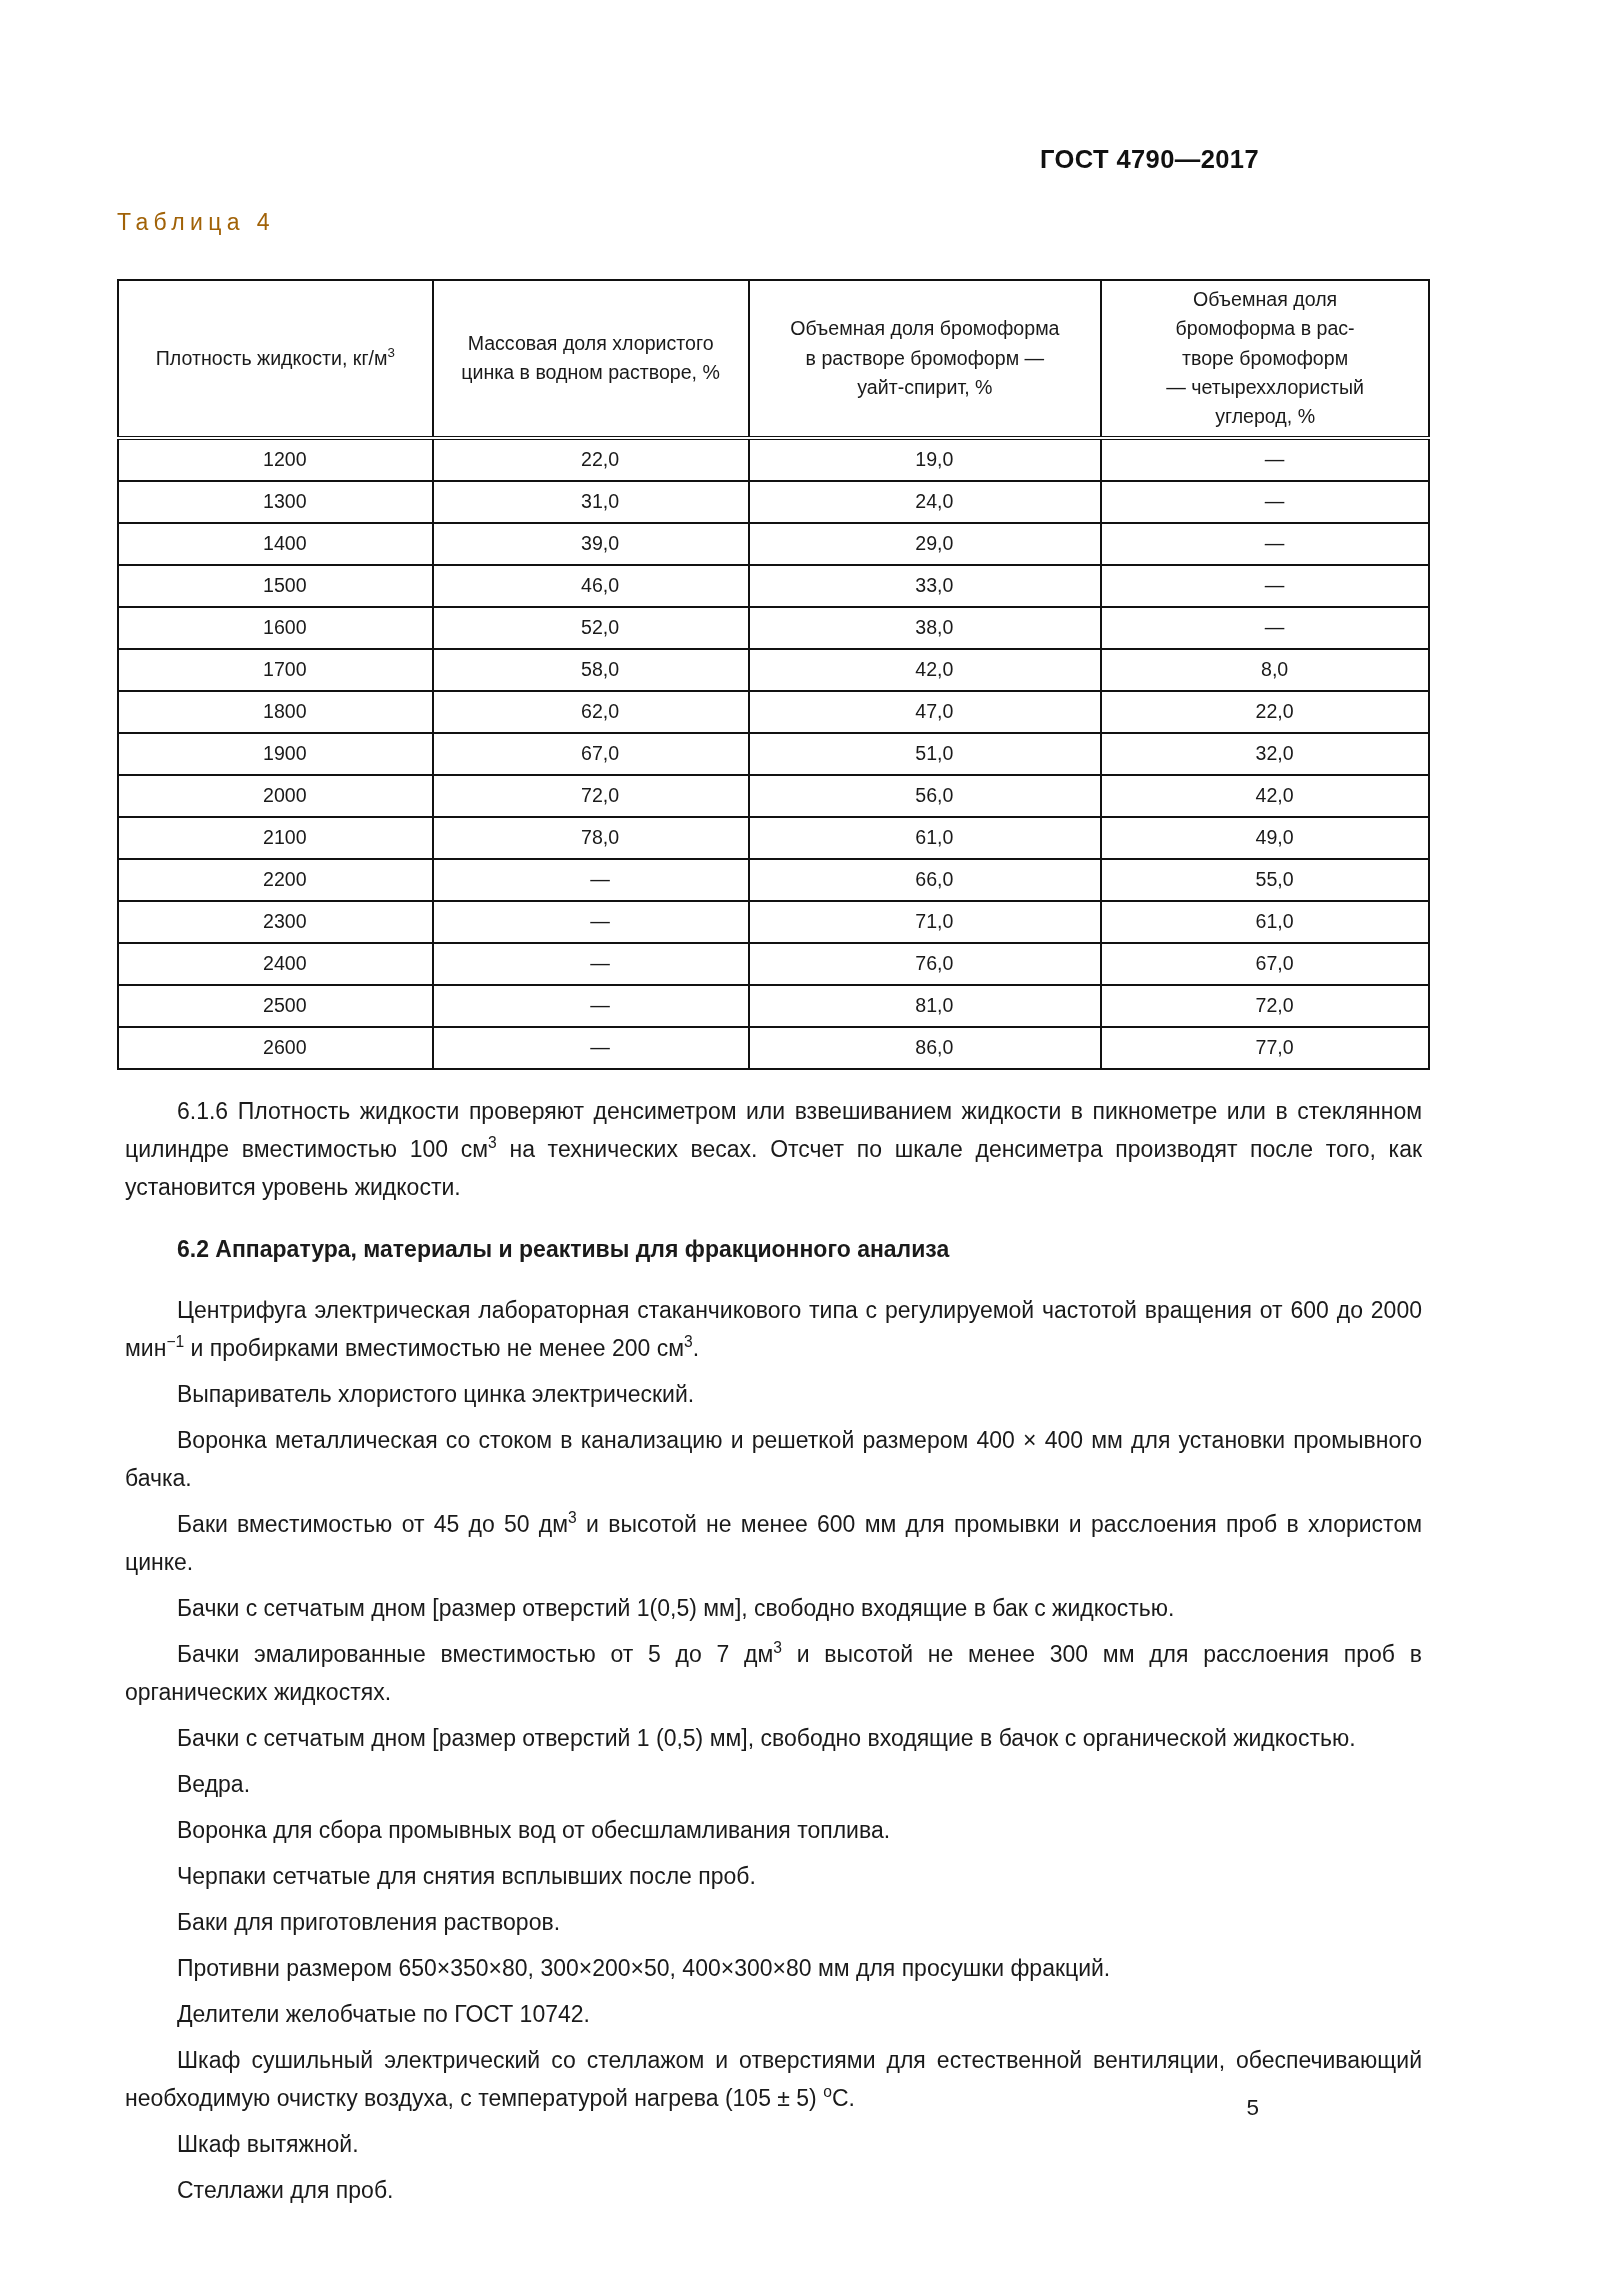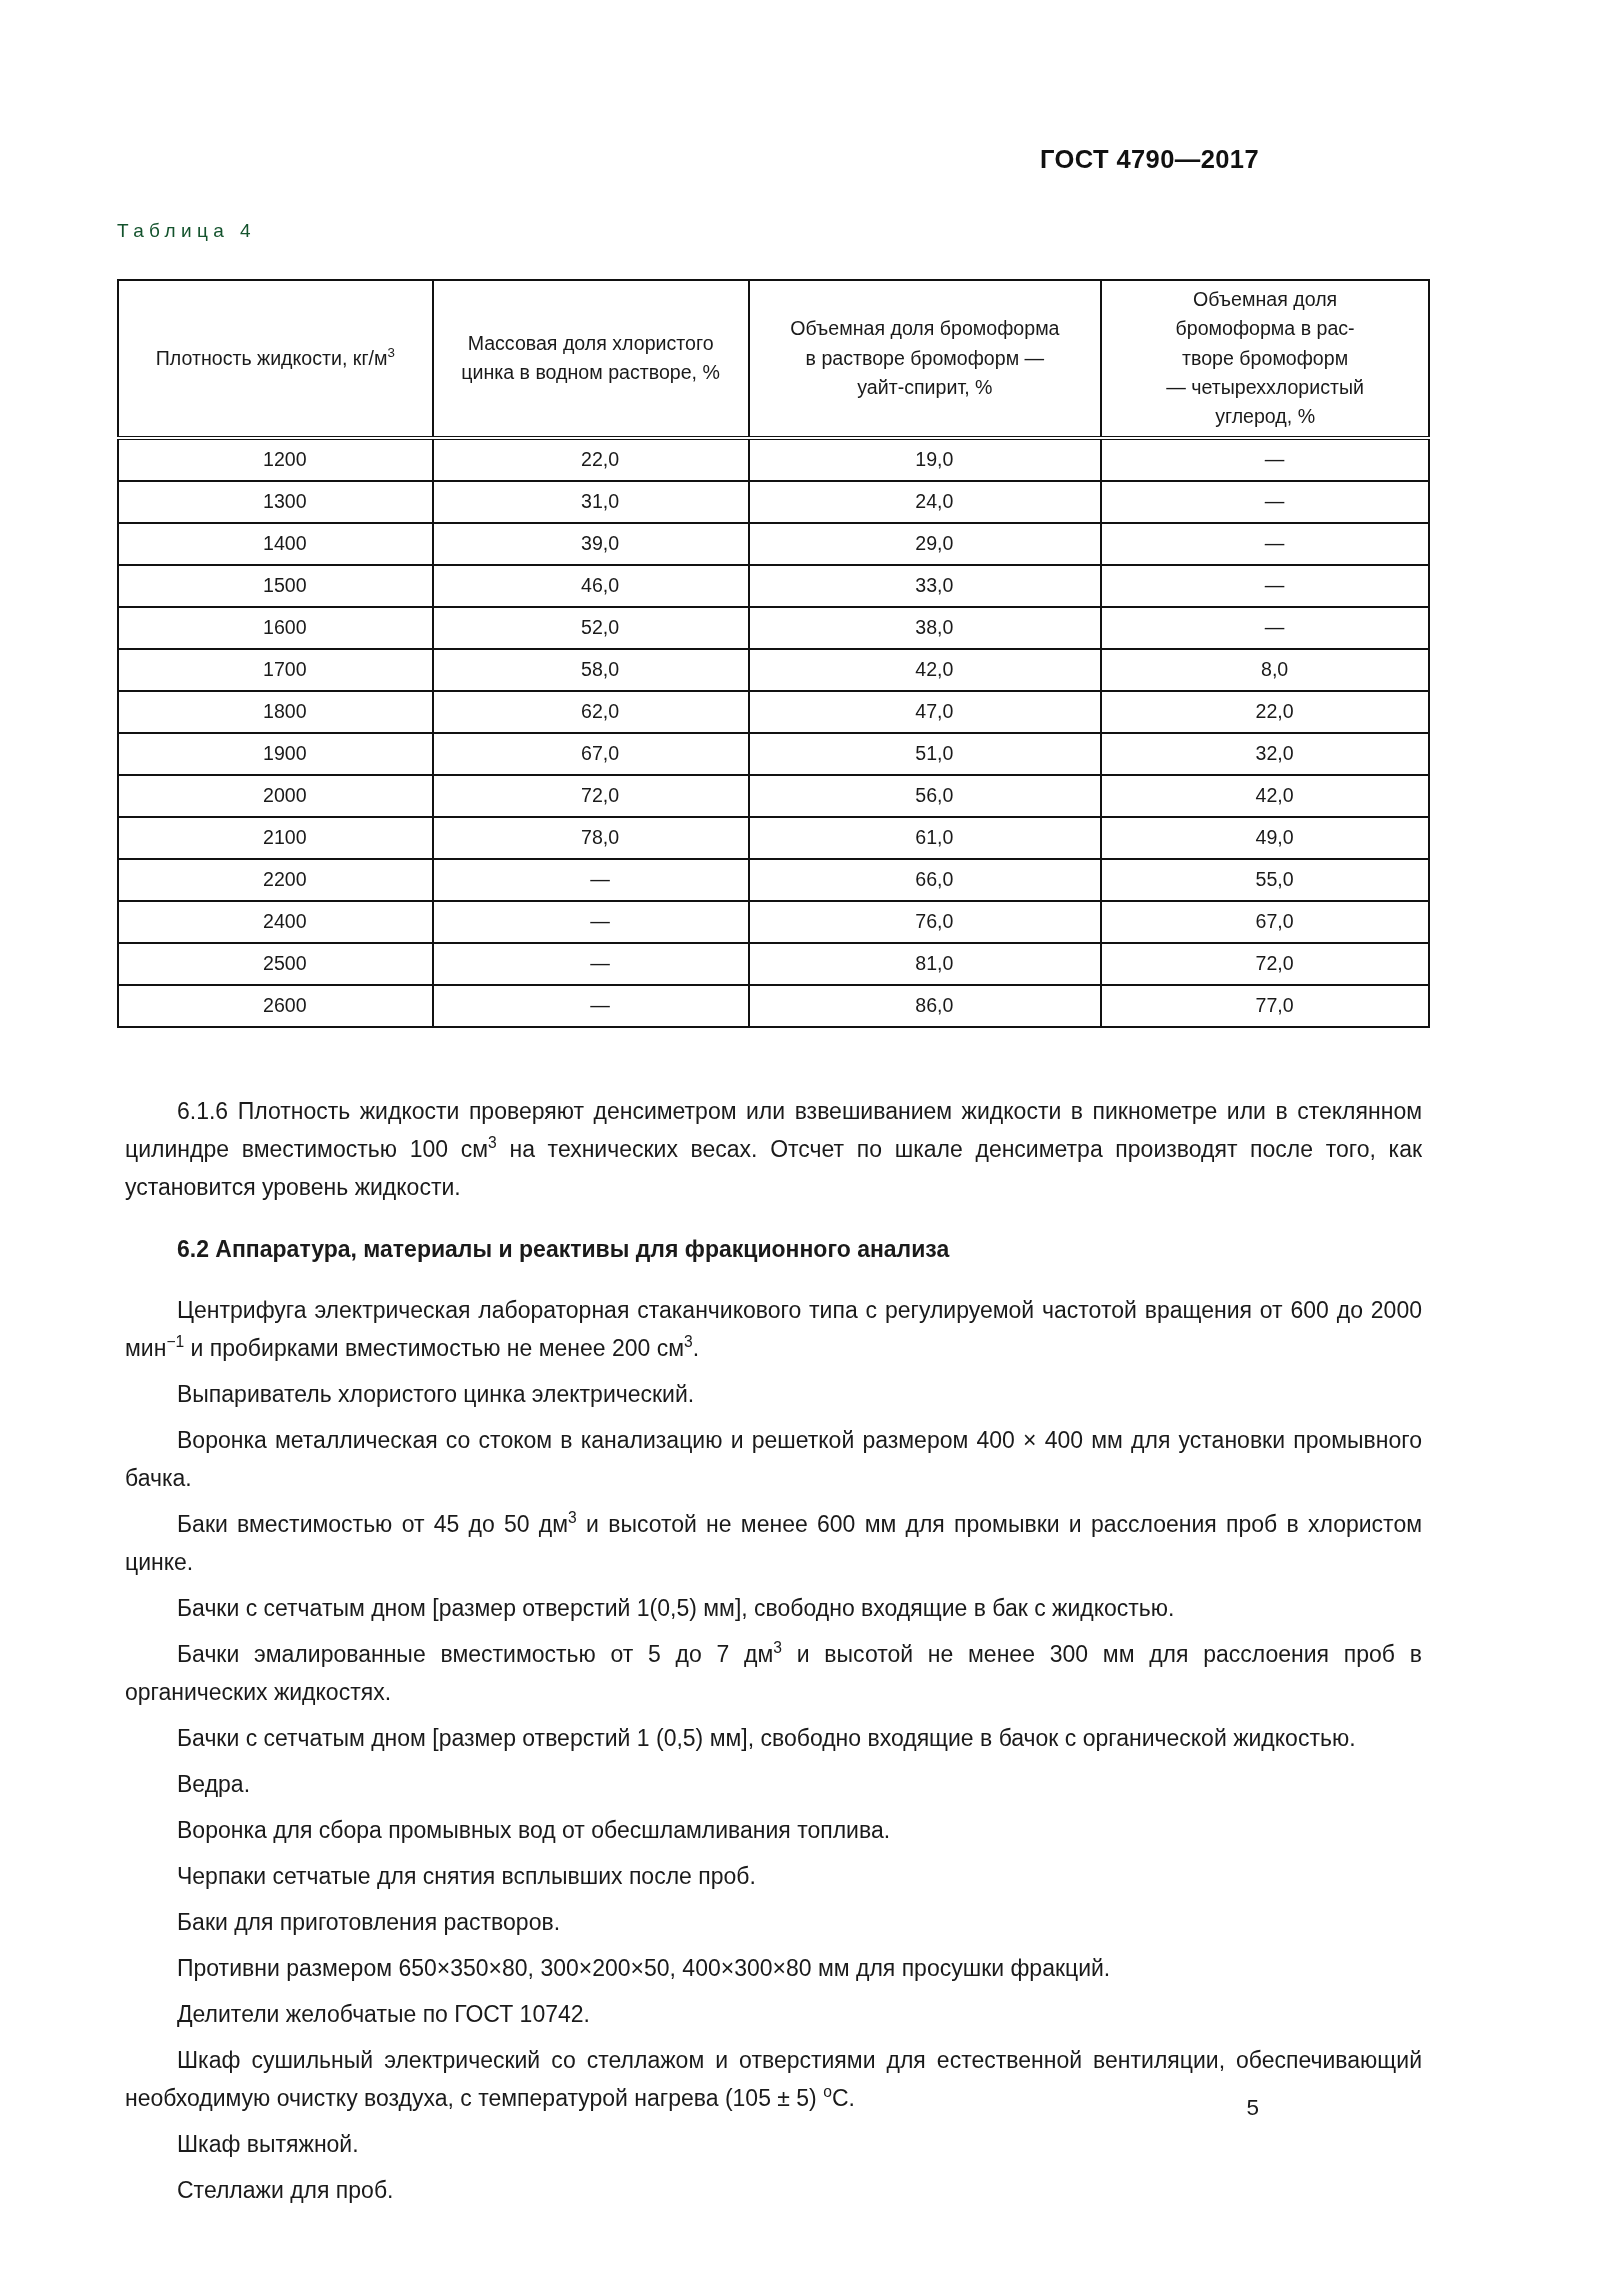--- a/index.html
+++ b/index.html
@@ -31,25 +31,25 @@
     font-size: 25.5px;
     font-weight: bold;
     letter-spacing: 0.4px;
     color: #111;
     white-space: nowrap;
   }
 
   
   .table-caption {
     position: absolute;
-    top: 220px;
+    top: 209px;
     left: 117px;
-    font-size: 19px;
+    font-size: 23px;
     letter-spacing: 5.4px;
-    color: #14532d;
+    color: #a16207;
   }
 
   
   .tbl-wrap {
     position: absolute;
     top: 279px;
     left: 117px;
     width: 1313px;
   }
   table.t4 {
@@ -222,20 +222,26 @@
             <td>61,0</td>
             <td>49,0</td>
           </tr>
           <tr>
             <td>2200</td>
             <td>—</td>
             <td>66,0</td>
             <td>55,0</td>
           </tr>
           <tr>
+            <td>2300</td>
+            <td>—</td>
+            <td>71,0</td>
+            <td>61,0</td>
+          </tr>
+          <tr>
             <td>2400</td>
             <td>—</td>
             <td>76,0</td>
             <td>67,0</td>
           </tr>
           <tr>
             <td>2500</td>
             <td>—</td>
             <td>81,0</td>
             <td>72,0</td>

